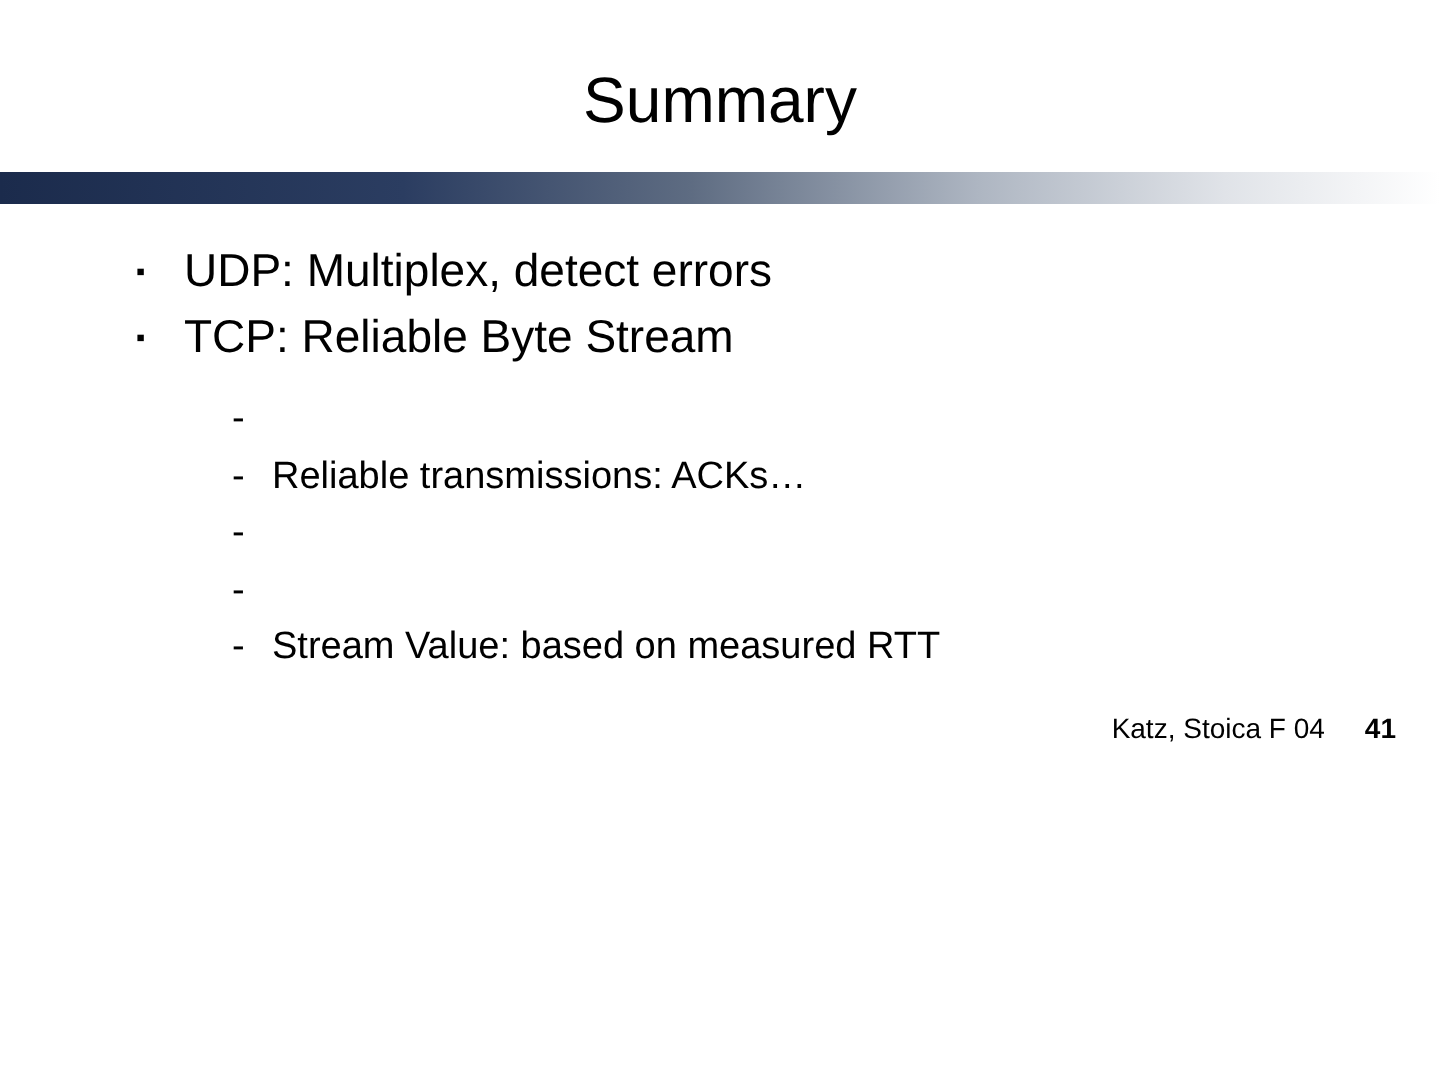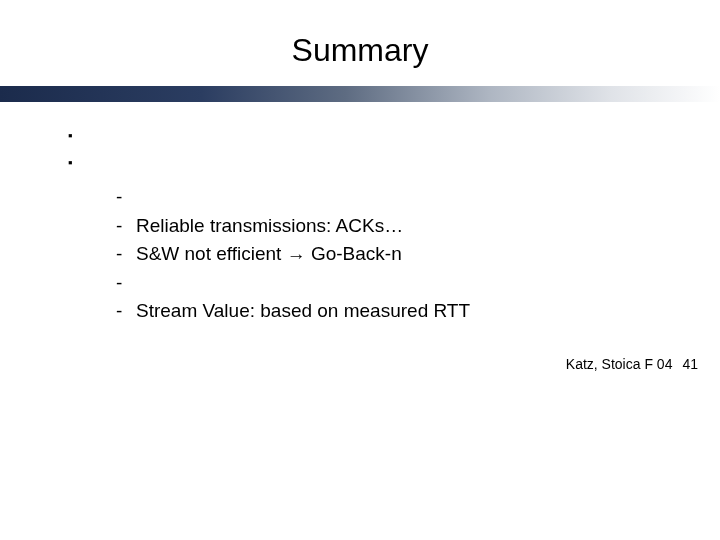--- a/index.html
+++ b/index.html
@@ -72,55 +72,56 @@
   .bullet-sub .dash {
     width: 20px;
   }
   .footer {
     position: absolute;
     bottom: 16px;
     right: 22px;
     font-size: 14px;
     display: flex;
     align-items: flex-start;
-    gap: 10px;
+    gap: 20px;
   }
   .footer .pagenum {
-    font-weight: normal;
+    font-weight: bold;
   }
 </style>
 </head>
 <body>
 
 <div class="slide">
 
   <div class="title">Summary</div>
 
   <div class="divider"></div>
 
   <div class="content">
 
     <div class="bullet-main">
       <span class="marker">▪</span>
+      <span>UDP: Multiplex, detect errors</span>
     </div>
     <div class="bullet-main">
       <span class="marker">▪</span>
+      <span>TCP: Reliable Byte Stream</span>
     </div>
 
     <div class="sublist">
       <div class="bullet-sub">
         <span class="dash">-</span>
       </div>
       <div class="bullet-sub">
         <span class="dash">-</span>
         <span>Reliable transmissions: ACKs…</span>
       </div>
       <div class="bullet-sub">
         <span class="dash">-</span>
-        <span>S&amp;W not efficient → Go-Back-n</span>
       </div>
       <div class="bullet-sub">
         <span class="dash">-</span>
       </div>
       <div class="bullet-sub">
         <span class="dash">-</span>
         <span>Stream Value: based on measured RTT</span>
       </div>
     </div>
 

